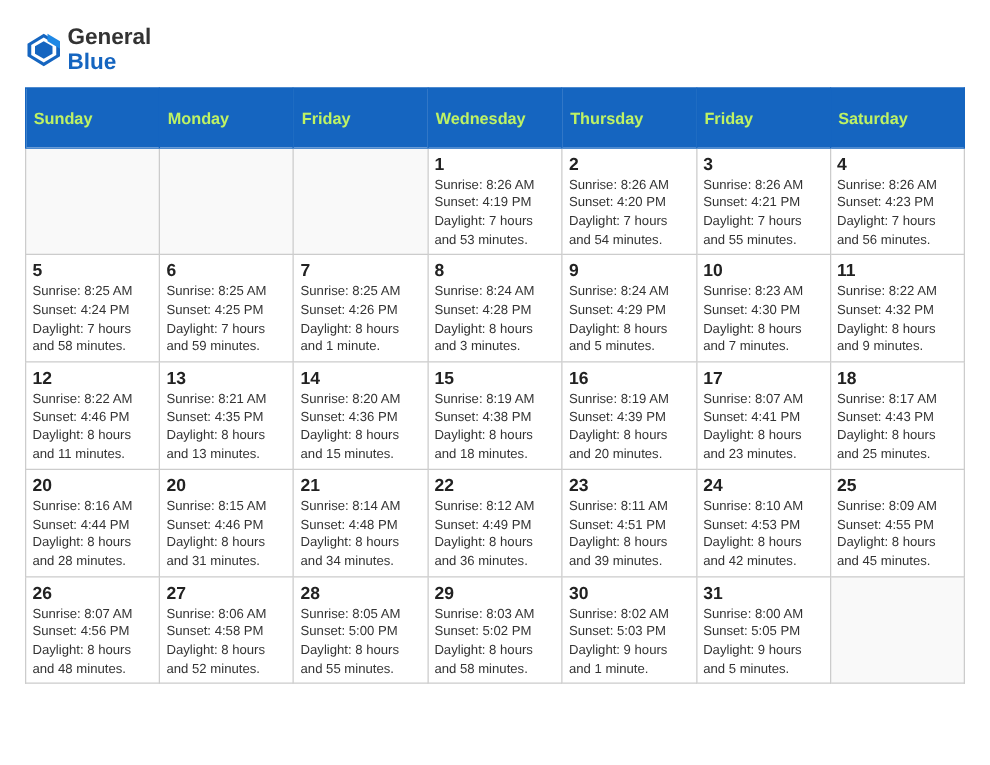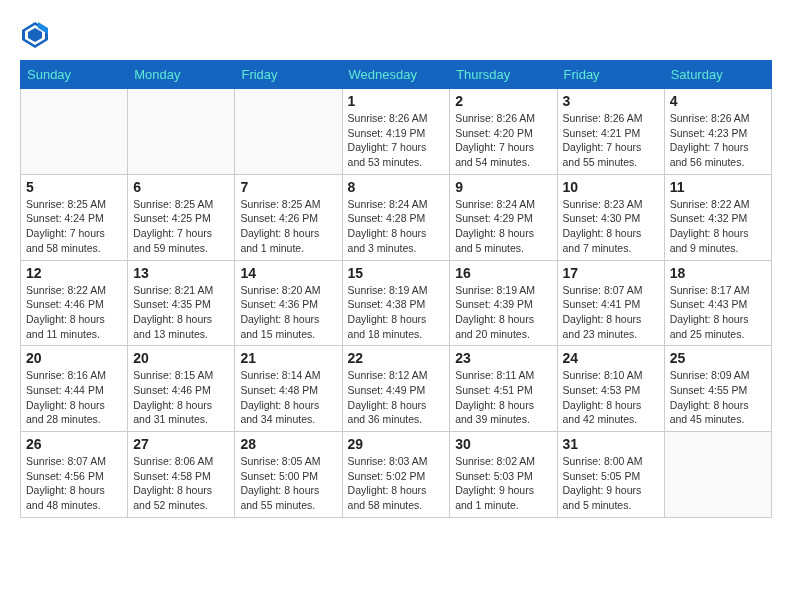--- a/index.html
+++ b/index.html
@@ -52,25 +52,25 @@
       font-size: 16px;
       color: #444;
     }
     .calendar {
       width: 100%;
       border-collapse: collapse;
       font-size: 11px;
     }
     .calendar th {
       background: #1565c0;
-      color: #5eead4;
+      color: #bef264;
       text-align: left;
-      padding: 6px 6px;
+      padding: 16px 6px;
       font-size: 13px;
-      font-weight: normal;
+      font-weight: bold;
       border: 1px solid #1565c0;
     }
     .calendar td {
       border: 1px solid #ccc;
       vertical-align: top;
       padding: 4px 5px;
       width: 108px;
       min-height: 80px;
       height: 80px;
       color: #333;
@@ -95,20 +95,24 @@
 
 <div class="header">
   <div class="logo">
     <svg class="logo-icon" viewBox="0 0 30 30">
       <polygon points="15,2 28,10 28,20 15,28 2,20 2,10" fill="#1565c0"></polygon>
       <polygon points="15,5 25,11 25,19 15,25 5,19 5,11" fill="#fff"></polygon>
       <polygon points="15,8 22,12 22,18 15,22 8,18 8,12" fill="#1565c0"></polygon>
 
       <polygon points="18,2 28,8 28,14 18,8" fill="#1e88e5"></polygon>
     </svg>
+    <div class="logo-text">
+      <span class="logo-general">General</span>
+      <span class="logo-blue">Blue</span>
+    </div>
   </div>
 </div>
 
 <table class="calendar">
   <thead>
     <tr>
     <th>Sunday</th>
         <th>Monday</th>
         <th>Friday</th>
         <th>Wednesday</th>

